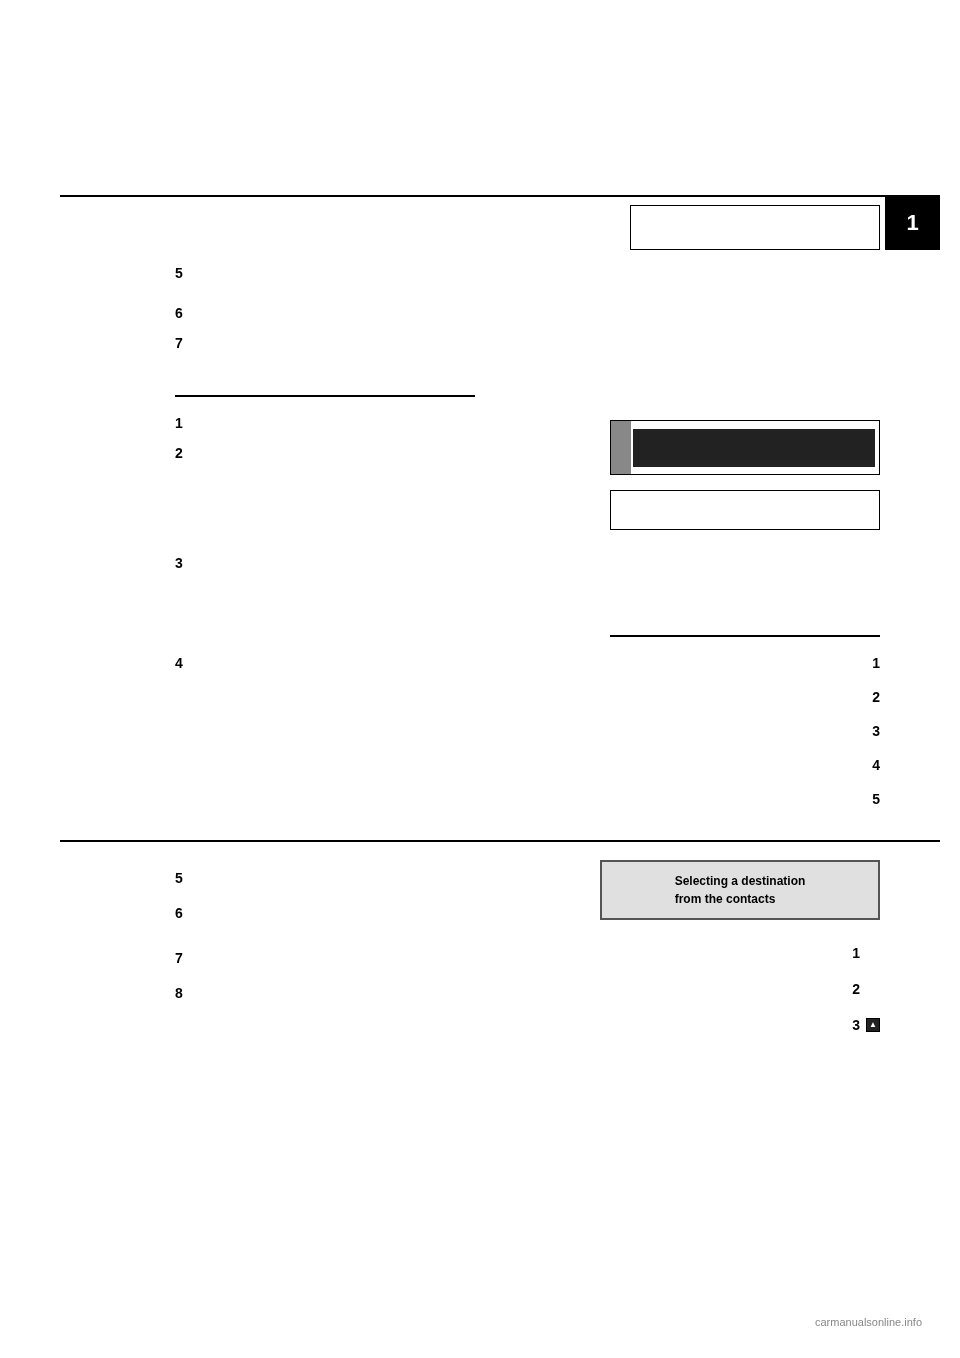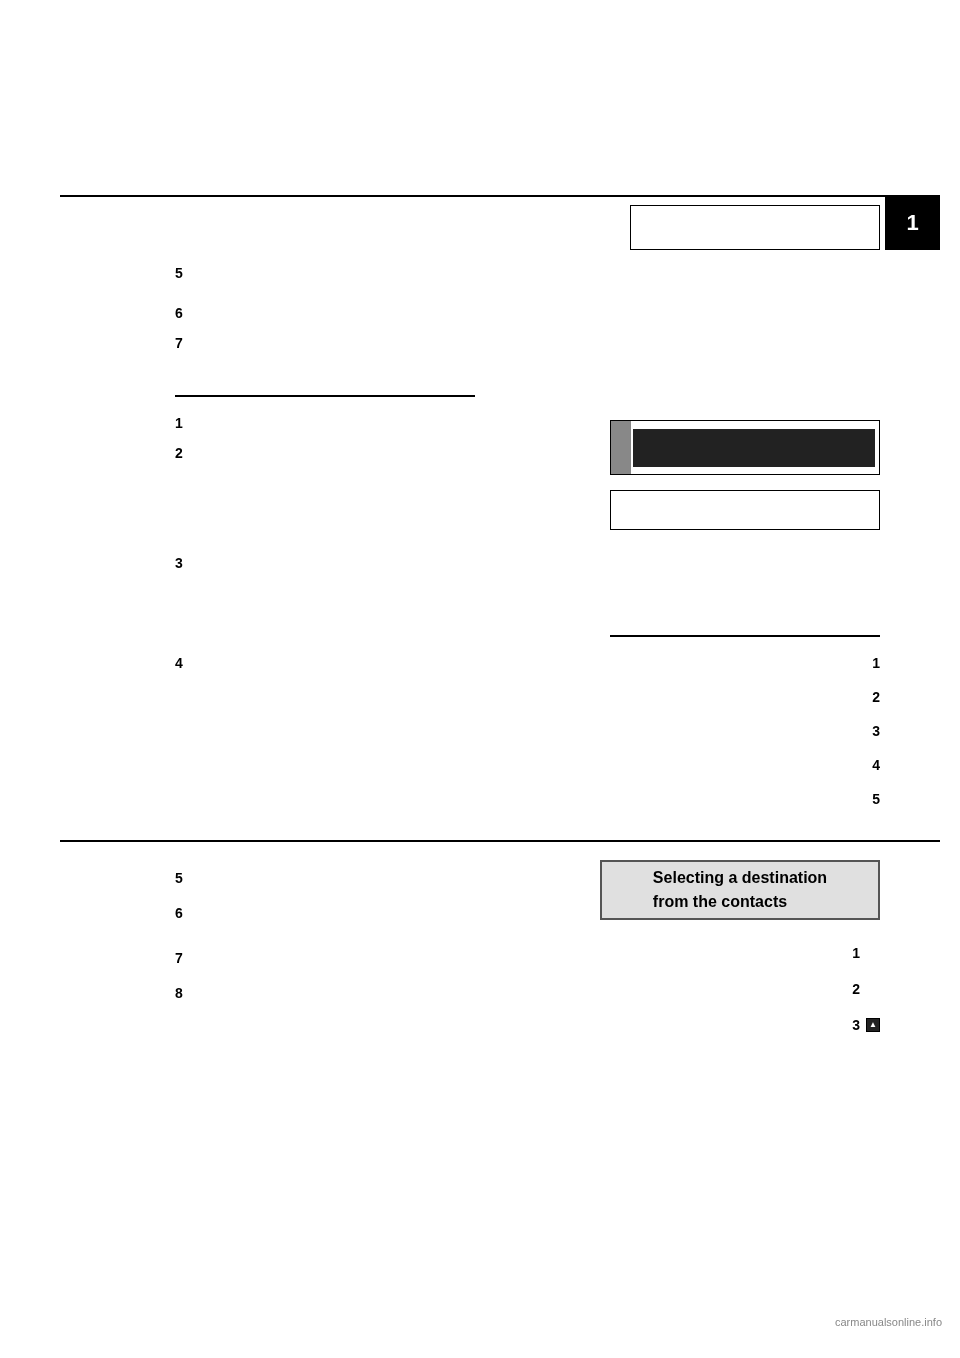--- a/index.html
+++ b/index.html
@@ -218,21 +218,21 @@
       height: 60px;
       background: #e0e0e0;
       border: 2px solid #555;
       display: flex;
       align-items: center;
       justify-content: center;
       padding: 8px 10px;
     }
     .highlight-box .htext {
       font-weight: bold;
-      font-size: 16px;
+      font-size: 12px;
       text-align: left;
       line-height: 1.5;
     }
 
     
     .item-7-bot {
       position: absolute;
       top: 950px;
       left: 175px;
     }
@@ -271,21 +271,21 @@
       font-size: 8px;
       color: #fff;
       text-align: center;
       line-height: 12px;
     }
 
     
     .watermark {
       position: absolute;
       bottom: 30px;
-      right: 18px;
+      right: 38px;
       font-size: 11px;
       color: #888;
     }
   </style>
 </head>
 <body>
 
 <div class="page-container">
 
   <div class="top-rule"></div>

